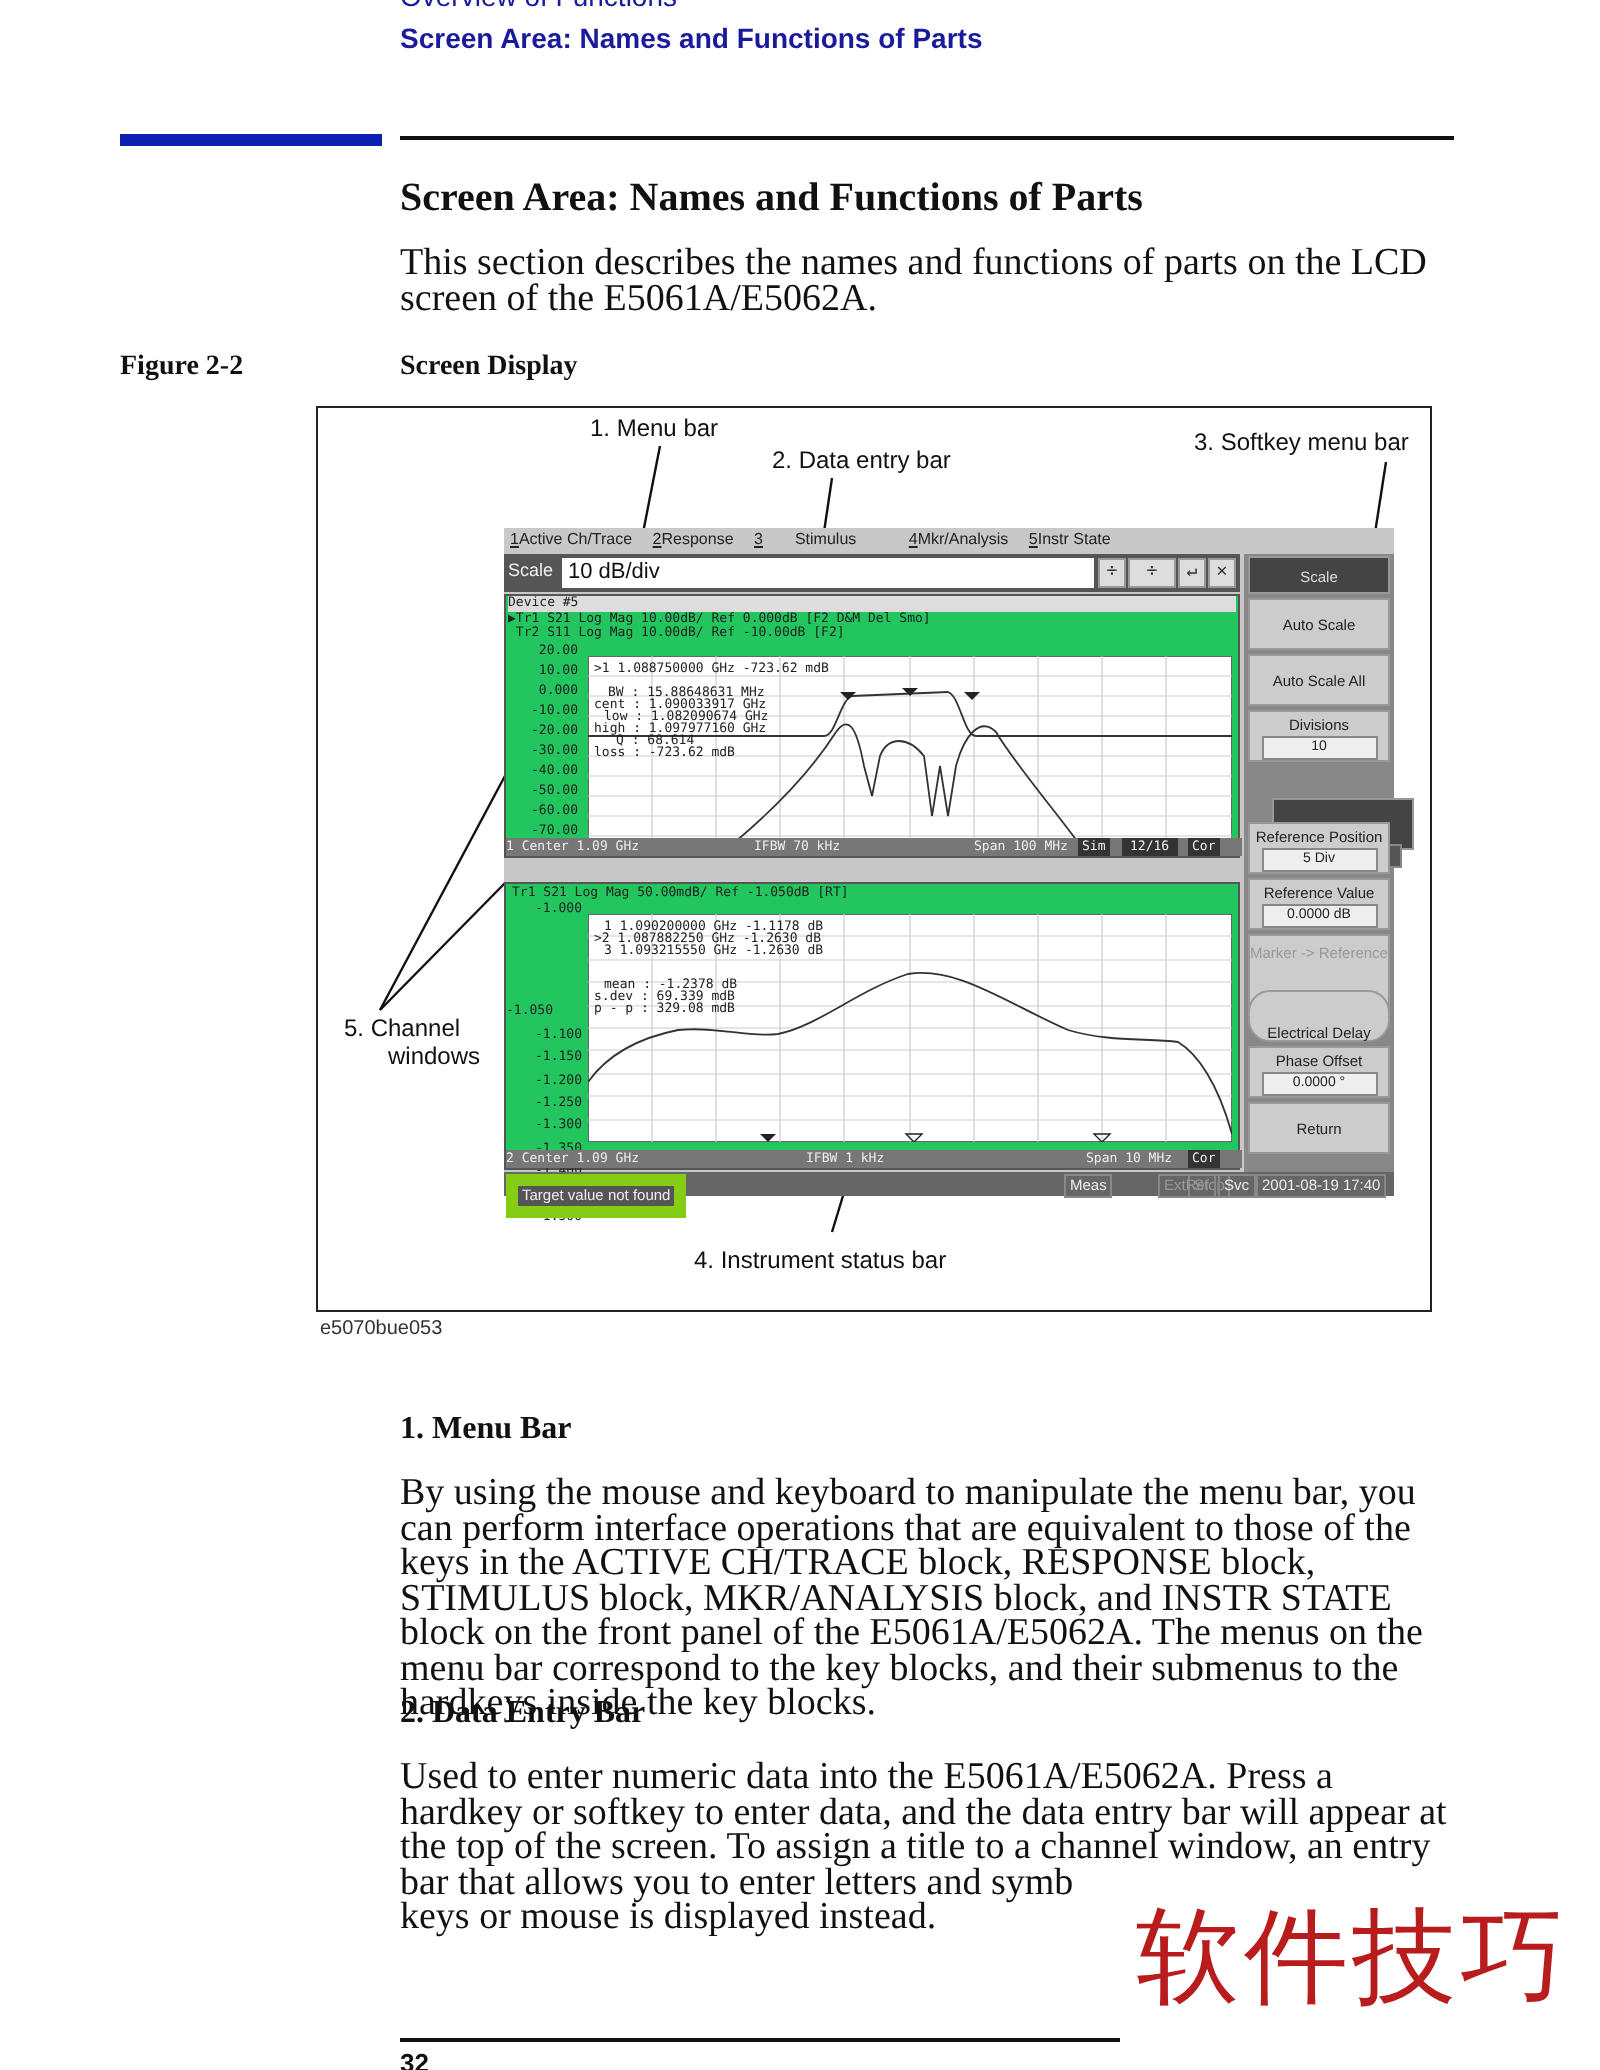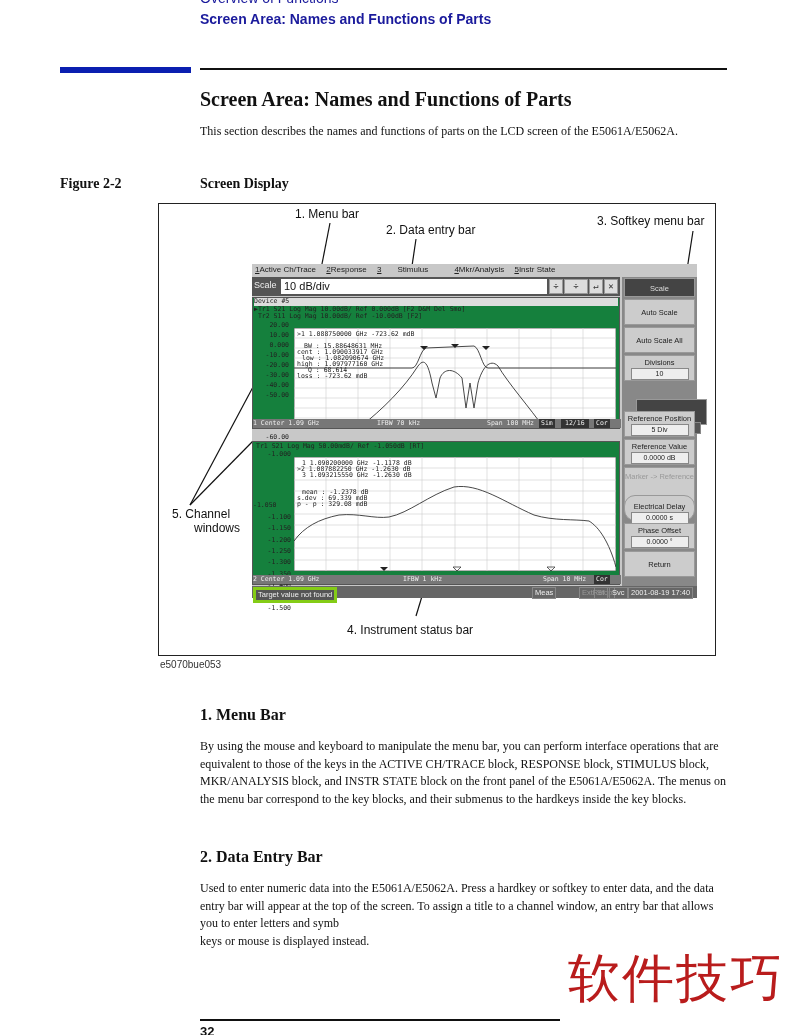--- a/index.html
+++ b/index.html
@@ -4,21 +4,21 @@
 <style>
   html,body{margin:0;padding:0;background:#fff;}
   body{width:800px;height:1035px;position:relative;overflow:hidden;font-family:"Liberation Serif",serif;color:#111;}
   .abs{position:absolute;}
   .crumb{font-family:"Liberation Sans",sans-serif;font-weight:bold;color:#1a1a9c;font-size:14px;}
   .crumb1{left:200px;top:-10px;font-weight:normal;}
   .crumb2{left:200px;top:11px;}
   .bluebar{left:60px;top:67px;width:131px;height:6px;background:#0a1fb0;}
   .hr{left:200px;top:68px;width:527px;height:2px;background:#111;}
   .h1{left:200px;top:88px;font-size:20px;font-weight:bold;}
-  .p{font-size:12px;line-height:17.5px;}
+  .p{font-size:19px;line-height:17.5px;}
   .intro{left:200px;top:123px;width:520px;}
   .figlabel{left:60px;top:176px;font-size:14px;font-weight:bold;}
   .figtitle{left:200px;top:176px;font-size:14px;font-weight:bold;}
   .figbox{left:158px;top:203px;width:558px;height:453px;border:1.5px solid #222;box-sizing:border-box;}
   .callout{font-family:"Liberation Sans",sans-serif;font-size:12px;color:#111;}
   .figid{left:160px;top:659px;font-family:"Liberation Sans",sans-serif;font-size:10px;color:#333;}
   .h2{font-size:16px;font-weight:bold;}
   .s1h{left:200px;top:706px;}
   .s1p{left:200px;top:738px;width:530px;}
   .s2h{left:200px;top:848px;}
@@ -35,25 +35,25 @@
   .entry{position:absolute;left:0;top:13px;width:368px;height:19px;background:#555;}
   .entry .lbl{position:absolute;left:2px;top:3px;color:#eee;font-family:"Liberation Sans",sans-serif;font-size:9px;}
   .entry .val{position:absolute;left:29px;top:2px;width:266px;height:15px;background:#fff;font-family:"Liberation Sans",sans-serif;font-size:11px;line-height:15px;padding-left:3px;box-sizing:border-box;}
   .entry .btn{position:absolute;top:2px;height:15px;background:#ddd;border:1px solid #999;box-sizing:border-box;font-size:9px;line-height:13px;text-align:center;color:#333;}
   .softkeys{position:absolute;left:370px;top:13px;width:75px;height:321px;background:#888;}
   .sk{position:absolute;left:2px;width:71px;background:#ccc;border:1px solid #999;box-sizing:border-box;font-family:"Liberation Sans",sans-serif;font-size:7.5px;color:#222;text-align:center;}
   .sk.dark{background:#444;color:#ddd;}
   .sk.dis{color:#999;}
   .sk .v{display:block;margin:1px auto 0;width:56px;height:10px;background:#eee;border:1px solid #888;line-height:10px;font-size:7px;}
   .sk.dark .v{background:#555;color:#eee;}
-  .chwin{position:absolute;background:#15803d;border:1px solid #555;box-sizing:border-box;}
+  .chwin{position:absolute;background:#22c55e;border:1px solid #555;box-sizing:border-box;}
   .mono{font-family:"DejaVu Sans Mono",monospace;font-size:6.5px;line-height:7.5px;color:#222;white-space:pre;}
   .chfoot{position:absolute;left:0;width:368px;height:9px;background:#777;color:#eee;font-size:6.5px;line-height:9px;white-space:pre;}
   .statusbar{position:absolute;left:0;top:322px;width:445px;height:12px;background:#666;font-family:"Liberation Sans",sans-serif;font-size:7.5px;line-height:12px;color:#eee;}
-  .statusbar .msg{position:absolute;left:1px;top:1px;height:10px;line-height:10px;padding:0 2px;background:#555;border:3px solid #84cc16;}
+  .statusbar .msg{position:absolute;left:1px;top:1px;height:10px;line-height:10px;padding:0 2px;background:#555;border:6px solid #84cc16;}
   .statusbar .it{position:absolute;top:1px;height:10px;line-height:10px;padding:0 2px;border:1px solid #888;}
 </style>
 </head>
 <body>
 
 <div class="abs crumb crumb1">Overview of Functions</div>
 <div class="abs crumb crumb2">Screen Area: Names and Functions of Parts</div>
 
 <div class="abs bluebar"></div>
 <div class="abs hr"></div>
@@ -108,21 +108,21 @@
     <div class="mono" style="position:absolute;left:1px;top:15px;"> Tr2 S11 Log Mag 10.00dB/ Ref -10.00dB [F2]</div>
     <div style="position:absolute;left:0;top:24px;width:36px;">
       <div class="mono" style="text-align:right;height:10px;">20.00</div>
       <div class="mono" style="text-align:right;height:10px;">10.00</div>
       <div class="mono" style="text-align:right;height:10px;">0.000</div>
       <div class="mono" style="text-align:right;height:10px;">-10.00</div>
       <div class="mono" style="text-align:right;height:10px;">-20.00</div>
       <div class="mono" style="text-align:right;height:10px;">-30.00</div>
       <div class="mono" style="text-align:right;height:10px;">-40.00</div>
       <div class="mono" style="text-align:right;height:10px;">-50.00</div>
-      <div class="mono" style="text-align:right;height:10px;margin-top:32px;">-60.00</div>
+      <div class="mono" style="text-align:right;height:10px;">-60.00</div>
       <div class="mono" style="text-align:right;height:10px;">-70.00</div>
       <div class="mono" style="text-align:right;height:10px;">-80.00</div>
     </div>
     <svg style="position:absolute;left:41px;top:30px;" width="322" height="100">
       <rect x="0" y="0" width="322" height="100" fill="#fff" stroke="#666"></rect>
       <g stroke="#ccc" stroke-width="0.6">
         <line x1="32" y1="0" x2="32" y2="100"></line>
           <line x1="64" y1="0" x2="64" y2="100"></line>
           <line x1="96" y1="0" x2="96" y2="100"></line>
         <line x1="128" y1="0" x2="128" y2="100"></line>
@@ -217,21 +217,21 @@
 
   <div class="softkeys">
     <div class="sk dark" style="top:1px;height:19px;line-height:19px;">Scale</div>
     <div class="sk" style="top:22px;height:26px;line-height:26px;">Auto Scale</div>
     <div class="sk" style="top:50px;height:26px;line-height:26px;">Auto Scale All</div>
     <div class="sk" style="top:78px;height:26px;padding-top:2px;"><span>Divisions</span><span class="v">10</span></div>
     <div class="sk dark" style="top:122px;height:26px;padding-top:12px;margin-left:12px;"><span>Scale/Div</span><span class="v">10.000 dB/div</span></div>
     <div class="sk" style="top:134px;height:26px;padding-top:2px;"><span>Reference Position</span><span class="v">5 Div</span></div>
     <div class="sk" style="top:162px;height:26px;padding-top:2px;"><span>Reference Value</span><span class="v">0.0000 dB</span></div>
     <div class="sk dis" style="top:190px;height:42px;padding-top:4px;line-height:9px;">Marker -&gt; Reference</div>
-    <div class="sk" style="top:218px;height:26px;padding-top:6px;border-radius:11px;"><span>Electrical Delay</span><span class="v">0.0000 s</span></div>
+    <div class="sk" style="top:218px;height:26px;padding-top:16px;border-radius:11px;"><span>Electrical Delay</span><span class="v">0.0000 s</span></div>
     <div class="sk" style="top:246px;height:26px;padding-top:2px;"><span>Phase Offset</span><span class="v">0.0000 °</span></div>
     <div class="sk" style="top:274px;height:26px;line-height:26px;">Return</div>
   </div>
 
   <div class="statusbar">
     <span class="msg">Target value not found</span>
     <span class="it" style="left:280px;">Meas</span>
     <span class="it" style="left:304px;color:#999;margin-left:38px;">Stop</span>
     <span class="it" style="left:327px;color:#999;">ExtRef</span>
     <span class="it" style="left:357px;">Svc</span>

